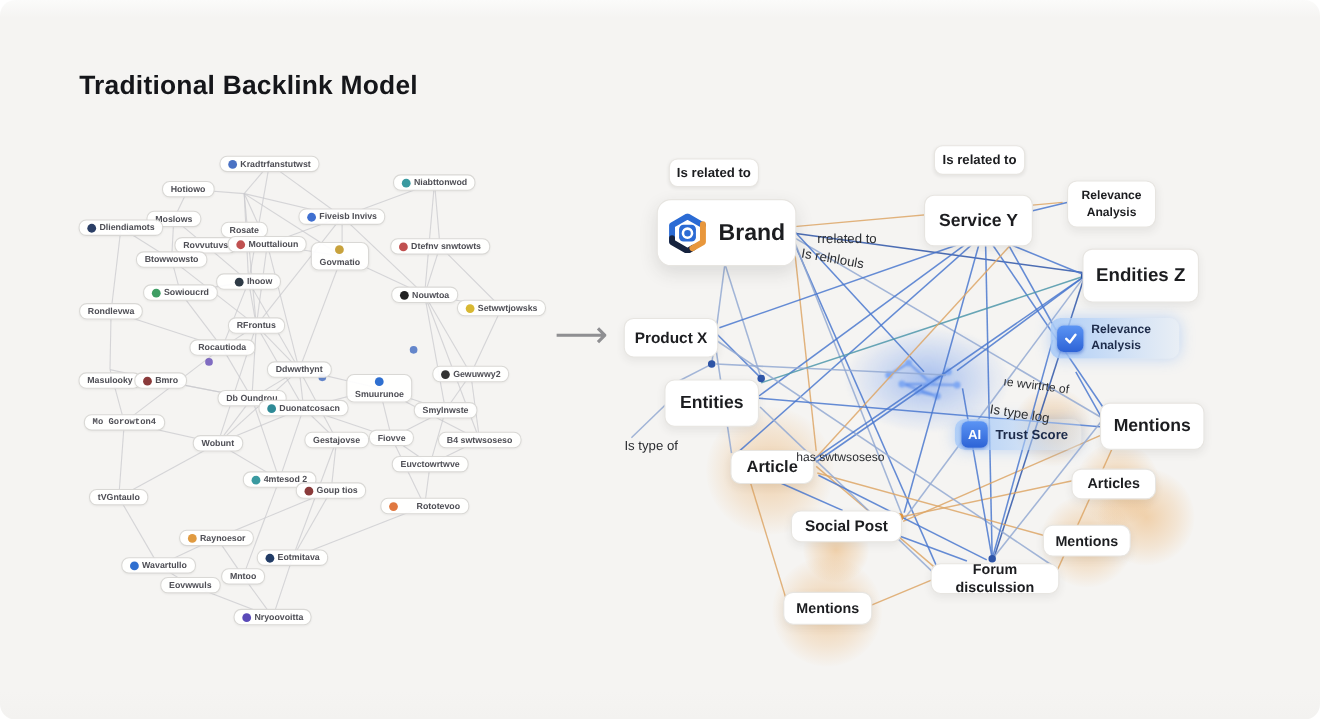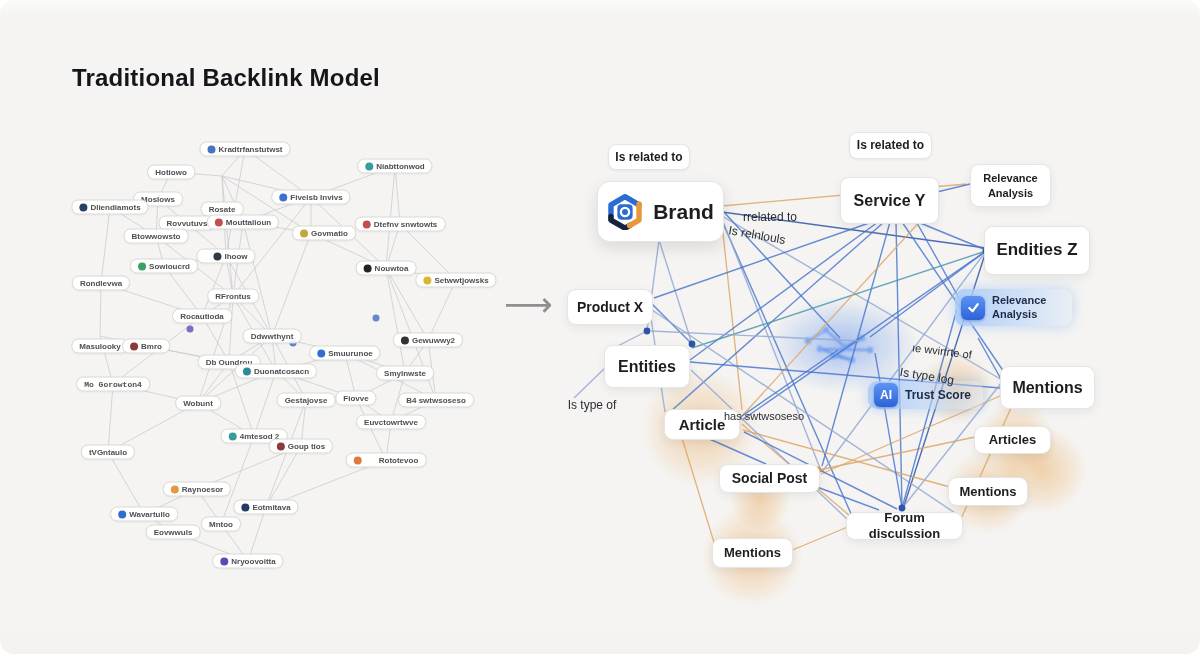--- a/index.html
+++ b/index.html
@@ -287,21 +287,21 @@
         <span class="ldot" style="background: rgb(192, 80, 80);"></span>
         <span>Mouttalioun</span>
       </div>
       <div class="lnode" style="left: 156px; top: 236px;">
         <span>Btowwowsto</span>
       </div>
       <div class="lnode" style="left: 400px; top: 224px;">
         <span class="ldot" style="background: rgb(192, 80, 80);"></span>
         <span>Dtefnv snwtowts</span>
       </div>
-      <div class="lnode" style="left: 324px; top: 233px;">
+      <div class="lnode" style="left: 309px; top: 233px; flex-direction: column;">
         <span class="ldot" style="background: rgb(200, 162, 60);"></span>
         <span>Govmatio</span>
       </div>
       <div class="lnode" style="left: 226px; top: 256px; padding-left: 16px;">
         <span class="ldot" style="background: rgb(46, 58, 69);"></span>
         <span>Ihoow</span>
       </div>
       <div class="lnode" style="left: 164px; top: 266px;">
         <span class="ldot" style="background: rgb(63, 158, 99);"></span>
         <span>Sowioucrd</span>
@@ -333,21 +333,21 @@
       <div class="lnode" style="left: 272px; top: 336px;">
         <span>Ddwwthynt</span>
       </div>
       <div class="lnode" style="left: 428px; top: 340px;">
         <span class="ldot" style="background: rgb(51, 51, 51);"></span>
         <span>Gewuwwy2</span>
       </div>
       <div class="lnode" style="left: 229px; top: 362px;">
         <span>Db Oundrou</span>
       </div>
-      <div class="lnode" style="left: 345px; top: 353px;">
+      <div class="lnode" style="left: 345px; top: 353px; flex-direction: column;">
         <span class="ldot" style="background: rgb(47, 111, 208);"></span>
         <span>Smuurunoe</span>
       </div>
       <div class="lnode" style="left: 276px; top: 371px;">
         <span class="ldot" style="background: rgb(46, 138, 150);"></span>
         <span>Duonatcosacn</span>
       </div>
       <div class="lnode" style="left: 405px; top: 373px;">
         <span>Smylnwste</span>
       </div>

